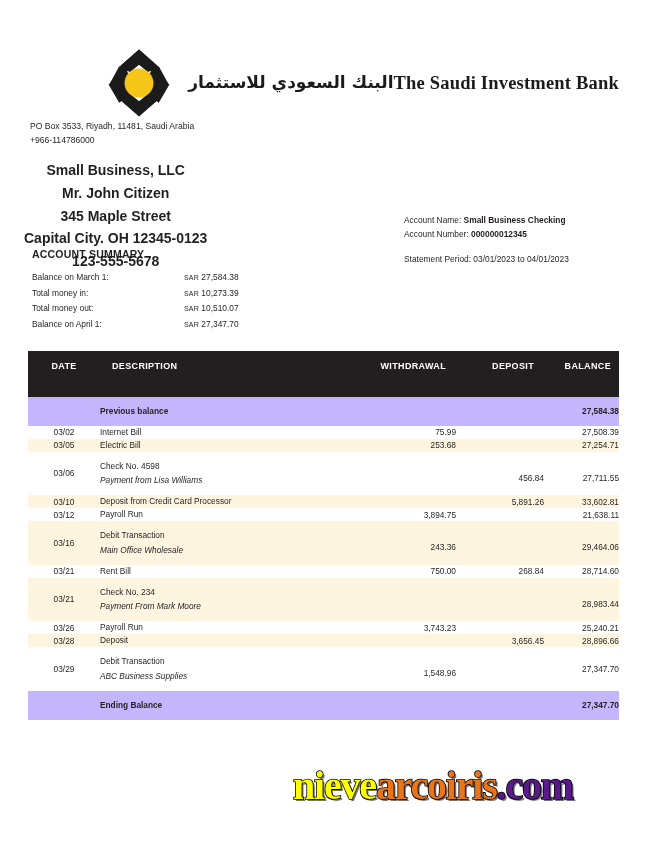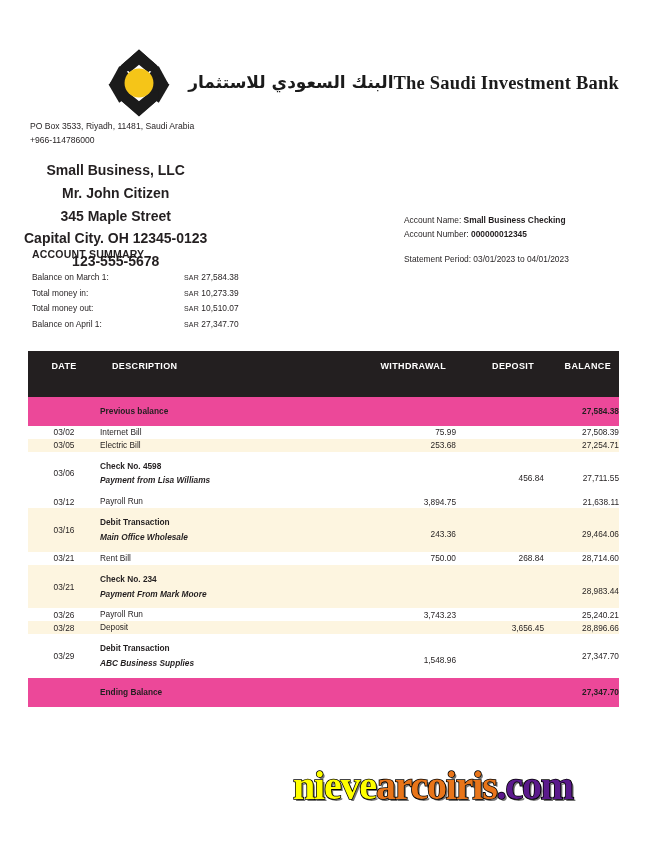--- a/index.html
+++ b/index.html
@@ -158,21 +158,21 @@
   .txn thead th.h-bal { text-align: right; padding-right: 10px; }
   .txn thead th.h-bal { padding-right: 8px; }
 
   .txn tbody td {
     padding: 0;
     vertical-align: middle;
     color: #231f20;
   }
   .row-white  td { background: #ffffff; }
   .row-cream  td { background: #fdf5e0; }
-  .row-gold   td { background: #ec4899; }
+  .row-gold   td { background: #c4b5fd; }
 
   td.d-date {
     text-align: center;
     font-size: 8.3px;
     padding: 7px 0;
   }
   td.d-desc {
     padding: 7px 0 7px 12px;
     font-size: 8.3px;
     line-height: 1.55;
@@ -193,21 +193,21 @@
     padding: 7px 8px 7px 0;
     font-size: 8.3px;
     white-space: nowrap;
   }
   .row-gold td.d-desc,
   .row-gold td.d-bal {
     font-weight: 700;
     padding-top: 8px;
     padding-bottom: 8px;
   }
-  .row-two td.d-desc { padding-top: 8px; padding-bottom: 8px; font-weight: bold; }
+  .row-two td.d-desc { padding-top: 8px; padding-bottom: 8px; }
   .row-two td.d-num,
   .row-two td.d-bal { vertical-align: middle; }
   .row-two td.d-num.top,
   .row-two td.d-bal.top { vertical-align: top; padding-top: 21px; }
 
   
   .watermark {
     position: absolute;
     left: 293px;
     top: 766px;
@@ -347,20 +347,27 @@
         <td class="d-date">03/06</td>
         <td class="d-desc">
           <span>Check No. 4598</span>
           <span class="sub">Payment from Lisa Williams</span>
         </td>
         <td class="d-num top"></td>
         <td class="d-num top">456.84</td>
         <td class="d-bal top">27,711.55</td>
       </tr>
 
+      <tr class="row-cream">
+        <td class="d-date">03/10</td>
+        <td class="d-desc"><span>Deposit from Credit Card Processor</span></td>
+        <td class="d-num"></td>
+        <td class="d-num">5,891.26</td>
+        <td class="d-bal">33,602.81</td>
+      </tr>
 
       <tr class="row-white">
         <td class="d-date">03/12</td>
         <td class="d-desc"><span>Payroll Run</span></td>
         <td class="d-num">3,894.75</td>
         <td class="d-num"></td>
         <td class="d-bal">21,638.11</td>
       </tr>
 
       <tr class="row-cream row-two">

